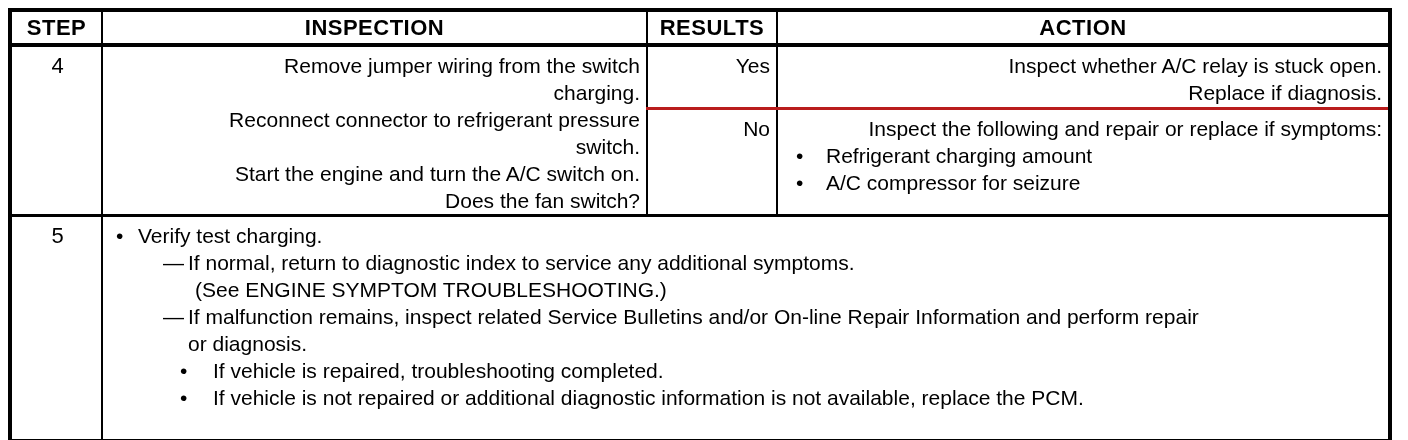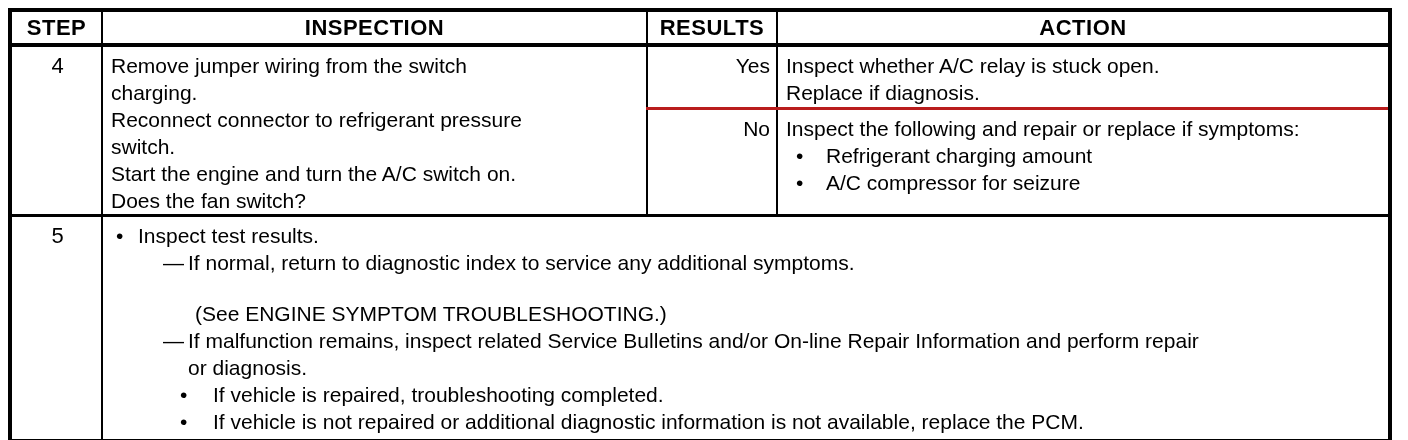--- a/index.html
+++ b/index.html
@@ -49,33 +49,33 @@
   tr.row-no td  { border-top: 3px solid #b91c1c; }
   tr.row-step5 td { border-top: 3px solid #000000; }
 
   td.step-cell {
     text-align: center;
     font-size: 22px;
   }
   td.res-cell {
     text-align: right;
   }
-  .line { white-space: nowrap; }
+  .line { white-space: nowrap; text-align: right; }
 
   
   .b-item { display: flex; padding-left: 10px; white-space: nowrap; }
   .b-item .marker { width: 30px; flex: 0 0 30px; }
 
   
   .s5-line { display: flex; white-space: nowrap; }
   .s5-l1      { padding-left: 5px; }
   .s5-l1 .marker { width: 22px; flex: 0 0 22px; }
   .s5-l2      { padding-left: 52px; }
   .s5-l2 .marker { width: 25px; flex: 0 0 25px; }
-  .s5-note    { padding-left: 84px; margin-top: 24px; }
+  .s5-note    { padding-left: 84px; }
   .s5-cont    { padding-left: 77px; }
   .s5-l3      { padding-left: 69px; }
   .s5-l3 .marker { width: 33px; flex: 0 0 33px; }
 </style>
 </head>
 <body>
 
 <div class="doc-wrap">
   <table class="ts-table">
     <colgroup>
@@ -121,21 +121,21 @@
             <span class="marker">•</span>
             <span>A/C compressor for seizure</span>
           </div>
         </td>
       </tr>
       <tr class="row-step5">
         <td class="step-cell">5</td>
         <td colspan="3">
           <div class="s5-line s5-l1">
             <span class="marker">•</span>
-            <span>Inspect test results.</span>
+            <span>Verify test charging.</span>
           </div>
           <div class="s5-line s5-l2">
             <span class="marker">—</span>
             <span>If normal, return to diagnostic index to service any additional symptoms.</span>
           </div>
           <div class="s5-line s5-note">
             <span>(See ENGINE SYMPTOM TROUBLESHOOTING.)</span>
           </div>
           <div class="s5-line s5-l2">
             <span class="marker">—</span>

